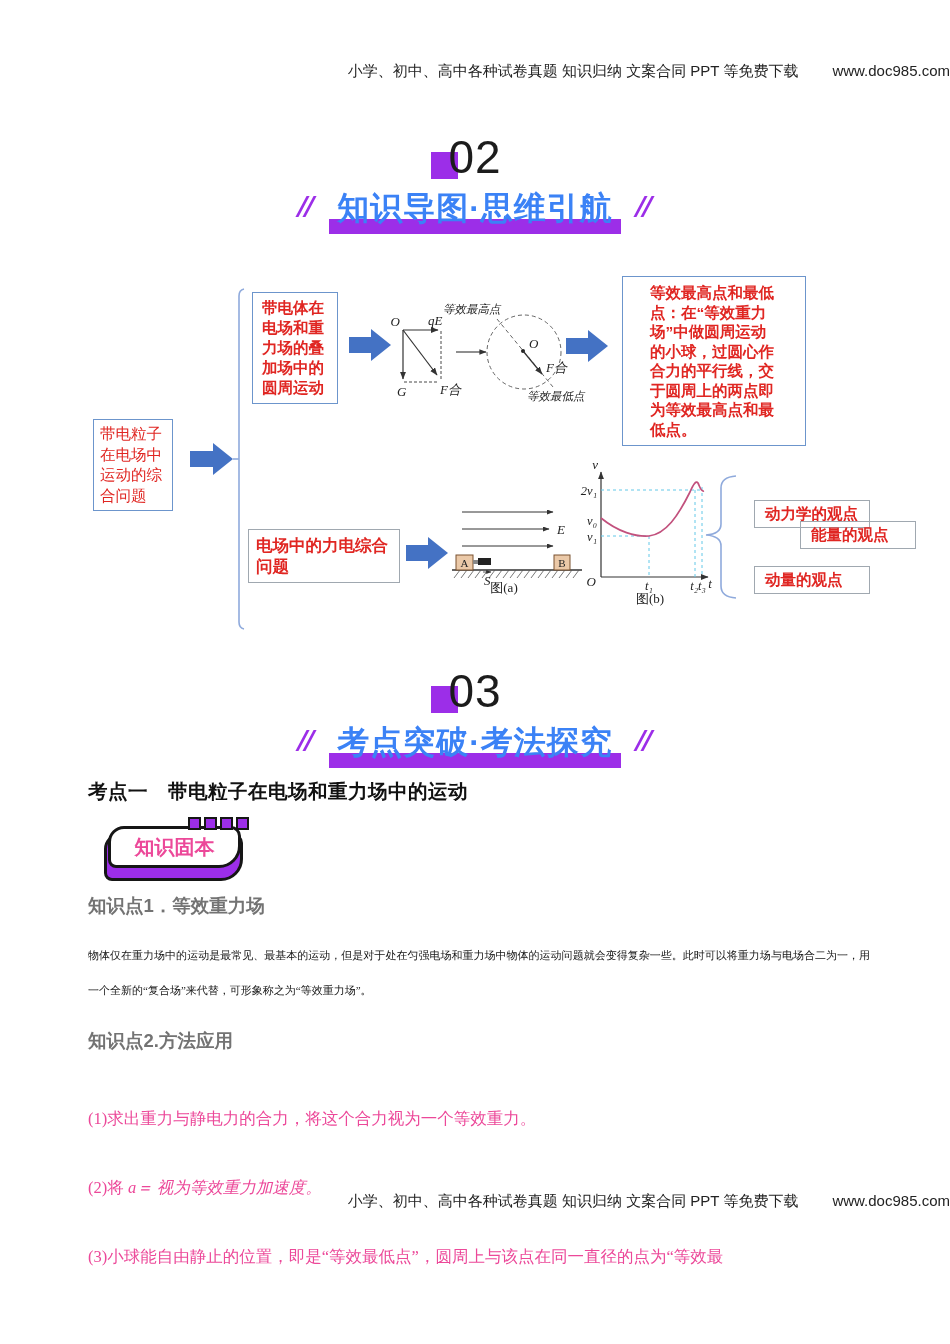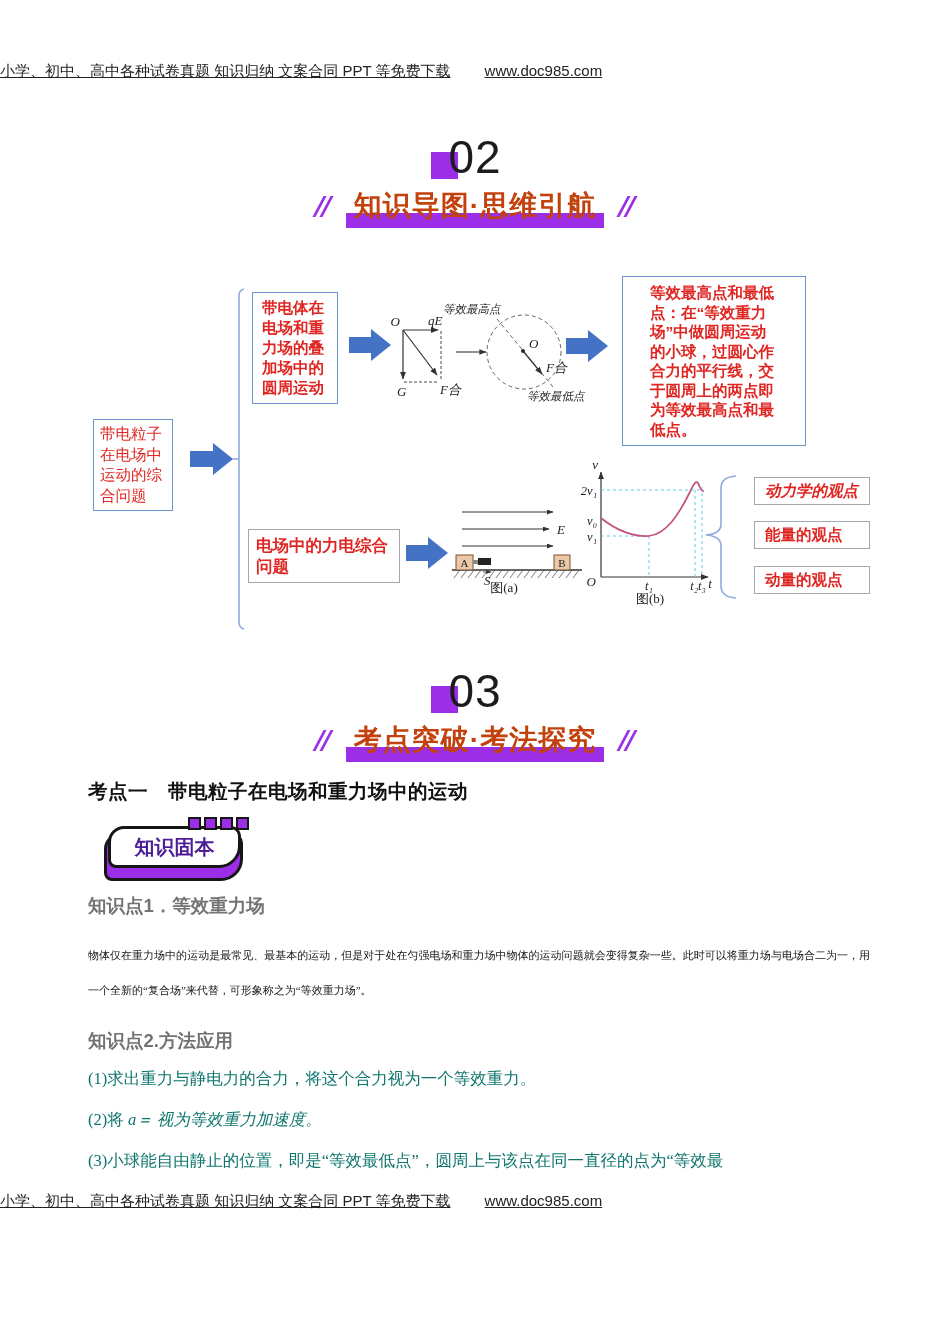--- a/index.html
+++ b/index.html
@@ -1,51 +1,51 @@
 <!DOCTYPE html>
 <html><head>
 <meta charset="utf-8">
 <style>
   html,body{margin:0;padding:0;background:#888;}
   .page{position:relative;width:950px;height:1344px;background:#ffffff;margin:0 auto;overflow:hidden;
         font-family:"Liberation Sans","DejaVu Sans",sans-serif;color:#1a1a1a;}
   .abs{position:absolute;}
   .serif{font-family:"Liberation Serif","DejaVu Serif",serif;}
-  .pagehead{width:100%;text-align:left;font-size:15px;color:#222;text-decoration:underline;}
+  .pagehead{width:100%;text-align:right;font-size:15px;color:#222;}
   .pagehead .gap{display:inline-block;width:34px;}
   
   .sec{left:0;width:100%;display:flex;flex-direction:column;align-items:center;}
   .num-wrap{position:relative;line-height:1;}
   .num{position:relative;z-index:1;font-size:46px;font-weight:500;letter-spacing:1px;color:#1c1c1c;}
   .num-sq{position:absolute;left:-17px;bottom:1px;width:27px;height:27px;background:#9C2EE8;z-index:0;}
   .title-wrap{position:relative;margin-top:7px;}
-  .sec-title{position:relative;z-index:1;font-size:28px;font-weight:bold;color:#c2410c;letter-spacing:1px;}
+  .sec-title{position:relative;z-index:1;font-size:32px;font-weight:bold;color:#3b82f6;letter-spacing:1px;}
   .title-bar{position:absolute;left:-8px;right:-8px;bottom:-3px;height:15px;background:#9C2EE8;z-index:0;}
   .slash{position:absolute;top:9px;display:flex;gap:4px;transform:skewX(-28deg);}
   .slash i{display:block;width:3px;height:21px;background:#9C2EE8;}
   .slash.l{left:-36px;} .slash.r{right:-36px;}
   
   .mbox{position:absolute;color:#E02622;background:#fff;}
   .bluebox{border:1.5px solid #6C95CC;}
   .graybox{border:1.2px solid #A0A8B0;}
   .viewbox{position:absolute;left:754px;width:104px;height:26px;border:1px solid #A0A8B0;
            color:#E02622;font-size:15.5px;font-weight:600;line-height:26px;padding-left:10px;}
   
   .badge{position:absolute;left:108px;top:826px;}
   .badge-core{position:relative;z-index:1;background:#fff;border:3px solid #161616;
               border-radius:16px 10px 22px 8px;width:127px;height:36px;
               display:flex;align-items:center;justify-content:center;
-              font-size:20px;font-weight:bold;color:#4c1d95;}
+              font-size:20px;font-weight:bold;color:#ec4899;}
   .badge-under{position:absolute;left:-4px;top:7px;width:133px;height:42px;background:#9C2EE8;
                border:3px solid #161616;border-radius:16px 10px 22px 8px;z-index:0;}
   .badge-sq{position:absolute;top:-9px;width:9px;height:9px;background:#9C2EE8;border:2.5px solid #161616;z-index:2;}
   
   .kp-title{font-size:18.5px;font-weight:bold;color:#737373;}
   .bodytext{font-size:11px;line-height:35px;text-align:justify;color:#151515;}
-  .item{font-size:16.5px;color:#0f766e;margin-bottom:12px;line-height:29px;}
+  .item{font-size:16.5px;color:#ec4899;margin-bottom:12px;line-height:29px;margin-top:40px;}
   .headline{font-size:19.5px;font-weight:bold;color:#111;letter-spacing:0.5px;}
   svg text{font-family:"Liberation Serif","DejaVu Serif",serif;}
 </style>
 </head>
 <body>
 
 <div class="page">
 
   <div class="abs pagehead" style="top:62px;">
     <span>小学、初中、高中各种试卷真题 知识归纳 文案合同 PPT 等免费下载</span><span class="gap"></span><span>www.doc985.com</span>
@@ -177,22 +177,22 @@
   </svg>
 
   <div class="mbox bluebox" style="left:93px;top:419px;width:66px;padding:4px 6px;font-size:15.5px;line-height:20.5px;">带电粒子在电场中运动的综合问题</div>
 
   <div class="mbox bluebox" style="left:252px;top:292px;width:66px;padding:5px 9px;font-size:15.5px;font-weight:600;line-height:20px;">带电体在电场和重力场的叠加场中的圆周运动</div>
 
   <div class="mbox bluebox" style="left:622px;top:276px;width:128px;padding:6px 27px;font-size:15.5px;font-weight:600;line-height:19.5px;">等效最高点和最低点：在“等效重力场”中做圆周运动的小球，过圆心作合力的平行线，交于圆周上的两点即为等效最高点和最低点。</div>
 
   <div class="mbox graybox" style="left:248px;top:529px;width:140px;padding:5px 3px 5px 7px;font-size:16.5px;font-weight:600;line-height:21px;">电场中的力电综合问题</div>
 
-  <div class="viewbox" style="top:477px;font-style:italic;">动力学的观点</div>
-  <div class="viewbox" style="top:521px;">能量的观点</div>
+  <div class="viewbox" style="top:500px;">动力学的观点</div>
+  <div class="viewbox" style="top:521px;margin-left:46px;">能量的观点</div>
   <div class="viewbox" style="top:566px;">动量的观点</div>
 
   <div class="abs sec" style="top:668px;">
     <div class="num-wrap">
       <span class="num-sq"></span>
       <span class="num">03</span>
     </div>
     <div class="title-wrap">
       <span class="slash l">
           <i></i>

